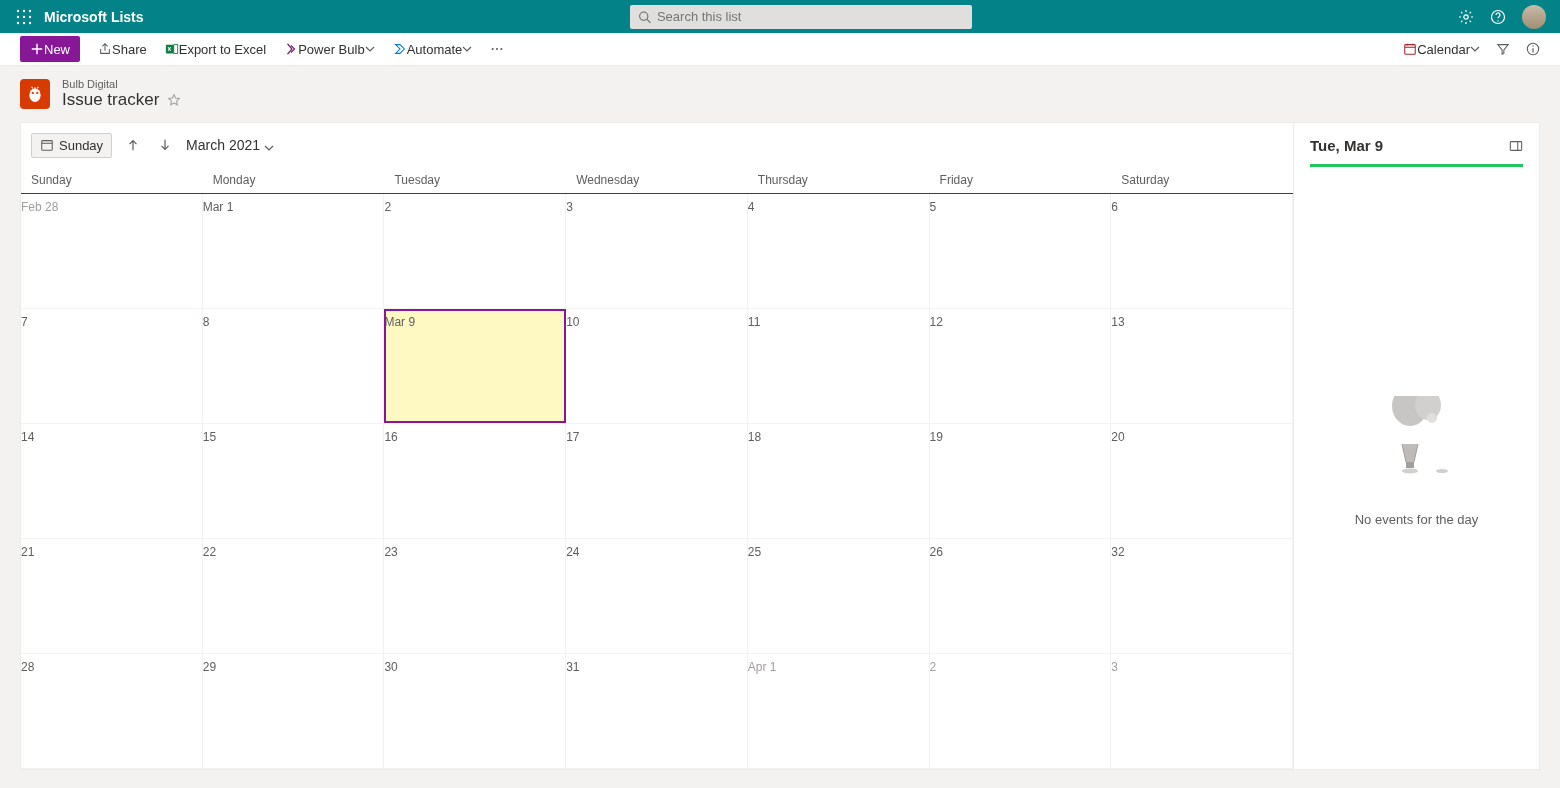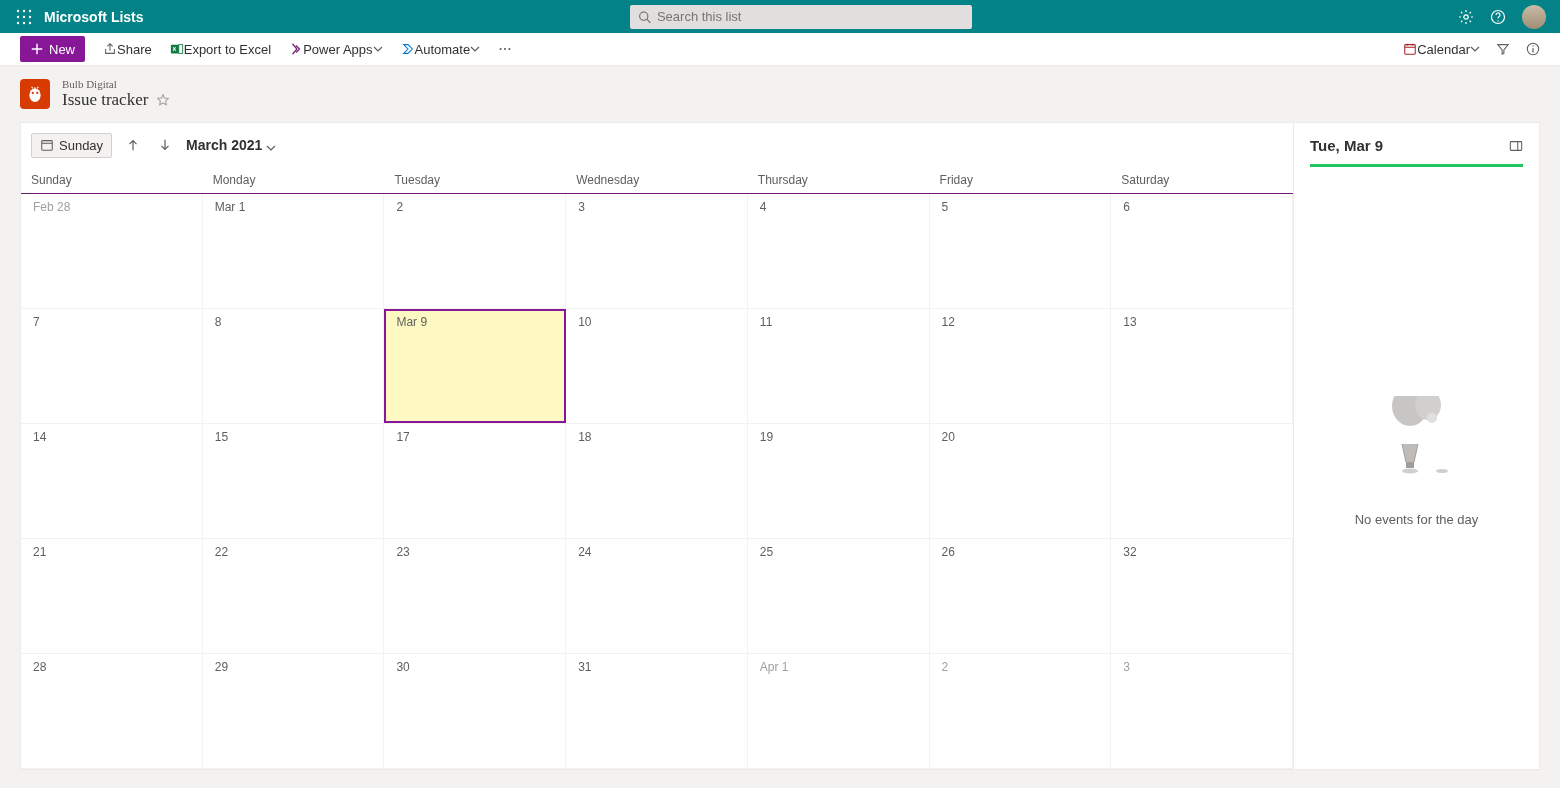--- a/index.html
+++ b/index.html
@@ -8,42 +8,42 @@
   .suite-header { height: 33px; background: #038387; display: flex; align-items: center; color: white; padding: 0 10px; }
   .waffle { width: 28px; display:flex; align-items:center; justify-content:center; }
   .app-name { font-size: 14px; font-weight: 600; margin-left: 6px; flex: 0 0 auto;}
   .search-wrap { flex:1; display:flex; justify-content:center;}
   .search-box { width: 342px; height: 24px; background: #e1dfdd; border-radius: 2px; display:flex; align-items:center; padding: 0 8px;}
   .search-box input { border:none; outline:none; background:transparent; font-size: 13px; color:#666; width:100%; margin-left:6px;}
   .header-right { display:flex; align-items:center; gap: 16px; padding-right: 4px;}
   .avatar { width:24px; height:24px; border-radius:50%; background: linear-gradient(#c8bba8,#a08d75); overflow:hidden;}
   
   .command-bar { height: 33px; background: white; border-bottom: 1px solid #edebe9; display:flex; align-items:center; padding: 0 20px; gap: 18px;}
-  .btn-new { background: #881798; color:white; height: 26px; padding: 0 10px; border:none; border-radius:2px; display:flex; align-items:center; gap:5px; font-size:13px;}
+  .btn-new { background: #881798; color:white; height: 26px; padding: 0 10px; border:none; border-radius:2px; display:flex; align-items:center; font-size:13px;}
   .cmd { display:flex; align-items:center; color:#323130; font-size:13px; cursor:pointer;}
   .cmd-right { margin-left:auto; display:flex; align-items:center; gap:16px;}
   
-  .list-header { padding: 12px 20px; display:flex; align-items:center; gap: 12px; font-family: Liberation Serif, serif;}
+  .list-header { padding: 12px 20px; display:flex; align-items:center; gap: 12px;}
   .list-icon { width: 30px; height:30px; background:#d83b01; border-radius:4px; display:flex; align-items:center; justify-content:center; color:white;}
   .list-title-wrap .site { font-size: 11px; color:#605e5c;}
   .list-title-wrap .title-row { display:flex; align-items:center; gap:8px;}
   .list-title-wrap .title { font-size: 17px; color:#323130;}
   
   .main { display:flex; padding: 0 20px 20px 20px; height: calc(100vh - 120px);}
   .calendar-panel { flex:1; background:white; border:1px solid #edebe9; display:flex; flex-direction:column;}
   .cal-toolbar { height: 44px; display:flex; align-items:center; padding: 0 10px; gap: 10px;}
   .pill { border:1px solid #d2d0ce; background:#f3f2f1; padding: 4px 8px; border-radius:2px; display:flex; align-items:center; gap:5px; font-size:13px; cursor:pointer;}
   .nav-arrow { color:#605e5c; cursor:pointer; padding:4px;}
-  .month-label { font-size: 14px; font-weight:700; color:#323130; display:flex; align-items:flex-end; gap:4px;}
+  .month-label { font-size: 14px; font-weight:400; color:#323130; display:flex; align-items:flex-end; gap:4px;}
   
   .weekdays { display:grid; grid-template-columns: repeat(7, 1fr); border-bottom:1px solid #701a75;}
   .weekday { padding: 6px 10px; font-size:12px; color:#605e5c;}
   .weeks { flex:1; display:grid; grid-template-rows: repeat(5, 1fr);}
   .week { display:grid; grid-template-columns: repeat(7,1fr); border-bottom:1px solid #f3f2f1;}
-  .day { border-right:1px solid #f3f2f1; padding: 6px 12px; font-size:12px; color:#605e5c; position:relative;}
+  .day { border-right:1px solid #f3f2f1; padding: 6px 0; font-size:12px; color:#605e5c; position:relative;}
   .day.other-month { color:#a19f9d;}
   .day.selected { outline:2px solid #881798; outline-offset:-2px; background:#fef9c3;}
   
   .side-panel { width: 246px; background:white; border:1px solid #edebe9; border-left:none; padding: 14px 16px; display:flex; flex-direction:column;}
   .side-head { display:flex; justify-content:space-between; align-items:center; border-bottom:3px solid #22c55e; padding-bottom:10px;}
   .side-date { font-size: 15px; font-weight:600;}
   .side-empty { flex:1; display:flex; flex-direction:column; align-items:center; justify-content:center; gap: 16px;}
   .side-empty-text { font-size: 13px; color:#605e5c;}
   
   svg { display:block;}
@@ -113,21 +113,21 @@
         <rect x="1" y="3" width="9" height="10" rx="1" fill="#107c41"></rect>
         <path d="M3.5 6l3 4M6.5 6l-3 4" stroke="white" stroke-width="1.2"></path>
         <rect x="10" y="3" width="4.5" height="10" fill="none" stroke="#107c41" stroke-width="1"></rect>
       </svg>
     <span>Export to Excel</span>
   </div>
   <div class="cmd">
     <svg class="ic-sm" viewBox="0 0 16 16">
         <path d="M4 2l5 6-5 6M8 4l4 4-4 4" fill="none" stroke="#742774" stroke-width="1.4" stroke-linejoin="round"></path>
       </svg>
-    <span>Power Apps</span>
+    <span>Power Bulb</span>
     <svg class="chev" viewBox="0 0 10 10">
         <path d="M1 3l4 4 4-4" fill="none" stroke="#605e5c" stroke-width="1.2"></path>
       </svg>
   </div>
   <div class="cmd">
     <svg class="ic-sm" viewBox="0 0 16 16">
         <path d="M3 3h5l5 5-5 5H3l5-5z" fill="none" stroke="#0078d4" stroke-width="1.2"></path>
       </svg>
     <span>Automate</span>
     <svg class="chev" viewBox="0 0 10 10">
@@ -239,20 +239,21 @@
           <div class="day">8</div>
           <div class="day selected">Mar 9</div>
           <div class="day">10</div>
           <div class="day">11</div>
           <div class="day">12</div>
           <div class="day">13</div>
         </div>
         <div class="week">
           <div class="day">14</div>
           <div class="day">15</div>
+          <div class="day">16</div>
           <div class="day">17</div>
           <div class="day">18</div>
           <div class="day">19</div>
           <div class="day">20</div>
         </div>
         <div class="week">
           <div class="day">21</div>
           <div class="day">22</div>
           <div class="day">23</div>
           <div class="day">24</div>

